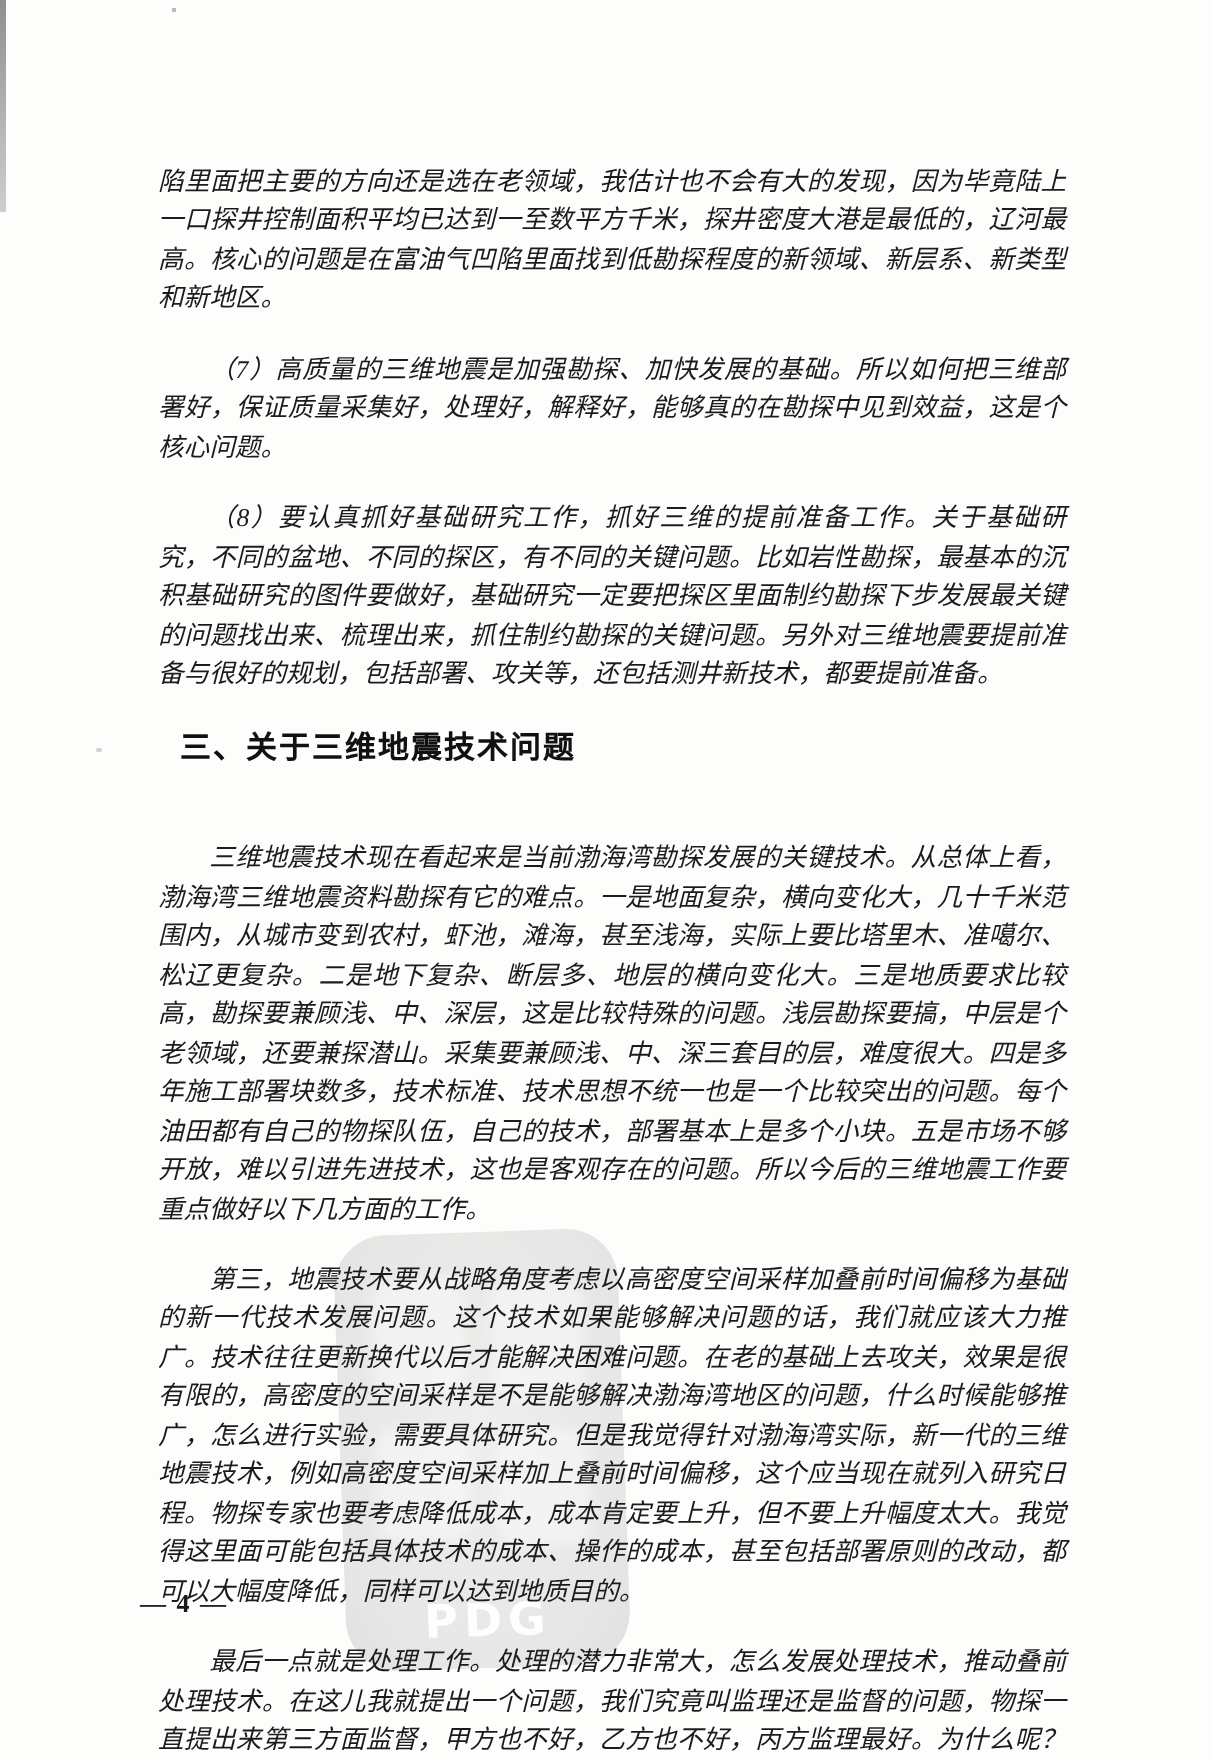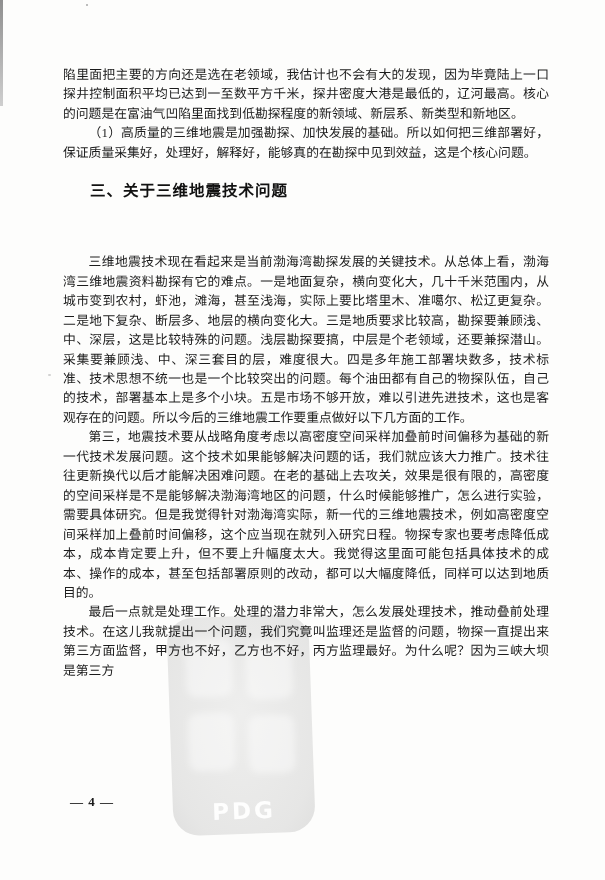--- a/index.html
+++ b/index.html
@@ -68,26 +68,27 @@
     position: absolute;
     left: 63px; top: 66px;
     width: 486px;
     z-index: 1;
     font-size: 12.8px;
     line-height: 19.45px;
     text-align: justify;
     word-break: break-all;
   }
   .content p {
-    margin: 0;
+    margin: 16px;
     text-indent: 2em;
+    font-style: italic;
   }
   .content p.no-indent { text-indent: 0; }
   .section-heading {
-    margin: 17px 0 51px 0;
+    margin: 17px 0 34px 0;
     padding-left: 27px;
     font-family: "Liberation Sans", sans-serif;
     font-weight: 700;
     font-size: 15.5px;
     line-height: 22px;
     letter-spacing: 1px;
     color: #111;
   }
 
   .page-number {
@@ -112,21 +113,22 @@
   <div class="watermark">
     <div class="wm-blob b1"></div>
     <div class="wm-blob b2"></div>
     <div class="wm-blob b3"></div>
     <div class="wm-blob b4"></div>
     <div class="wm-label">PDG</div>
   </div>
 
   <div class="content">
     <p class="no-indent">陷里面把主要的方向还是选在老领域，我估计也不会有大的发现，因为毕竟陆上一口探井控制面积平均已达到一至数平方千米，探井密度大港是最低的，辽河最高。核心的问题是在富油气凹陷里面找到低勘探程度的新领域、新层系、新类型和新地区。</p>
-    <p>（1）高质量的三维地震是加强勘探、加快发展的基础。所以如何把三维部署好，保证质量采集好，处理好，解释好，能够真的在勘探中见到效益，这是个核心问题。</p>
+    <p>（7）高质量的三维地震是加强勘探、加快发展的基础。所以如何把三维部署好，保证质量采集好，处理好，解释好，能够真的在勘探中见到效益，这是个核心问题。</p>
+    <p>（8）要认真抓好基础研究工作，抓好三维的提前准备工作。关于基础研究，不同的盆地、不同的探区，有不同的关键问题。比如岩性勘探，最基本的沉积基础研究的图件要做好，基础研究一定要把探区里面制约勘探下步发展最关键的问题找出来、梳理出来，抓住制约勘探的关键问题。另外对三维地震要提前准备与很好的规划，包括部署、攻关等，还包括测井新技术，都要提前准备。</p>
 
     <h2 class="section-heading">三、关于三维地震技术问题</h2>
 
     <p>三维地震技术现在看起来是当前渤海湾勘探发展的关键技术。从总体上看，渤海湾三维地震资料勘探有它的难点。一是地面复杂，横向变化大，几十千米范围内，从城市变到农村，虾池，滩海，甚至浅海，实际上要比塔里木、准噶尔、松辽更复杂。二是地下复杂、断层多、地层的横向变化大。三是地质要求比较高，勘探要兼顾浅、中、深层，这是比较特殊的问题。浅层勘探要搞，中层是个老领域，还要兼探潜山。采集要兼顾浅、中、深三套目的层，难度很大。四是多年施工部署块数多，技术标准、技术思想不统一也是一个比较突出的问题。每个油田都有自己的物探队伍，自己的技术，部署基本上是多个小块。五是市场不够开放，难以引进先进技术，这也是客观存在的问题。所以今后的三维地震工作要重点做好以下几方面的工作。</p>
     <p>第三，地震技术要从战略角度考虑以高密度空间采样加叠前时间偏移为基础的新一代技术发展问题。这个技术如果能够解决问题的话，我们就应该大力推广。技术往往更新换代以后才能解决困难问题。在老的基础上去攻关，效果是很有限的，高密度的空间采样是不是能够解决渤海湾地区的问题，什么时候能够推广，怎么进行实验，需要具体研究。但是我觉得针对渤海湾实际，新一代的三维地震技术，例如高密度空间采样加上叠前时间偏移，这个应当现在就列入研究日程。物探专家也要考虑降低成本，成本肯定要上升，但不要上升幅度太大。我觉得这里面可能包括具体技术的成本、操作的成本，甚至包括部署原则的改动，都可以大幅度降低，同样可以达到地质目的。</p>
     <p>最后一点就是处理工作。处理的潜力非常大，怎么发展处理技术，推动叠前处理技术。在这儿我就提出一个问题，我们究竟叫监理还是监督的问题，物探一直提出来第三方面监督，甲方也不好，乙方也不好，丙方监理最好。为什么呢？因为三峡大坝是第三方</p>
   </div>
 
   <div class="page-number">— 4 —</div>
 

